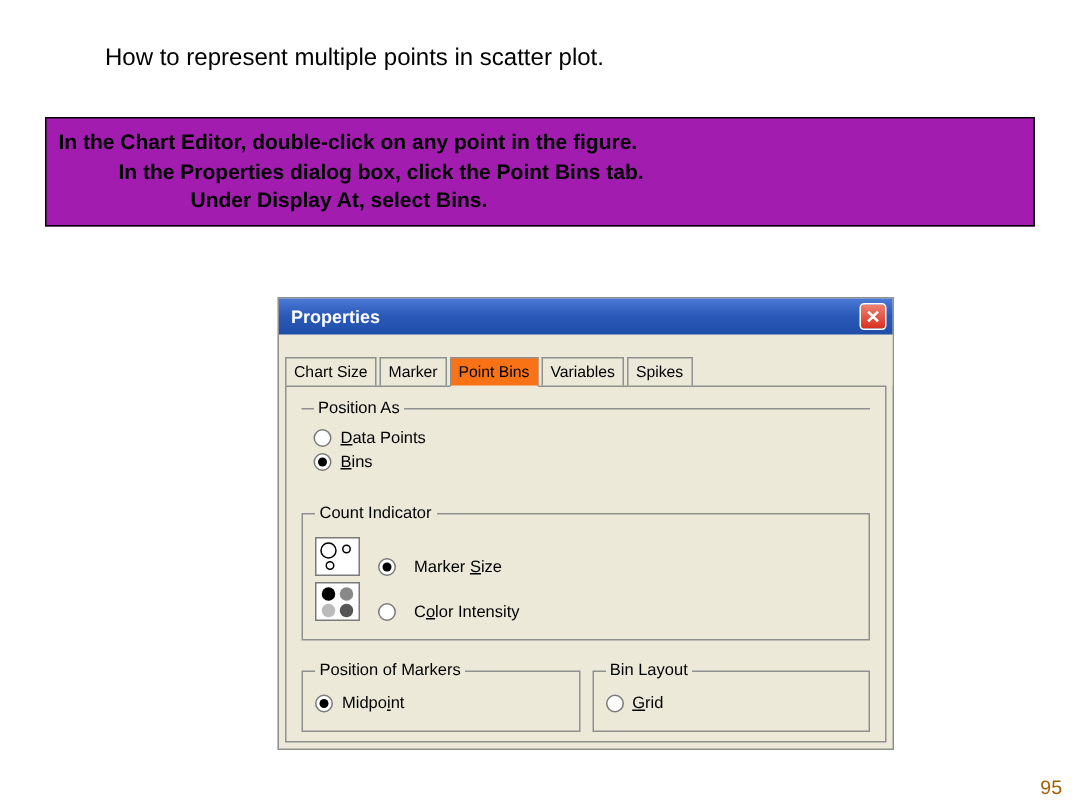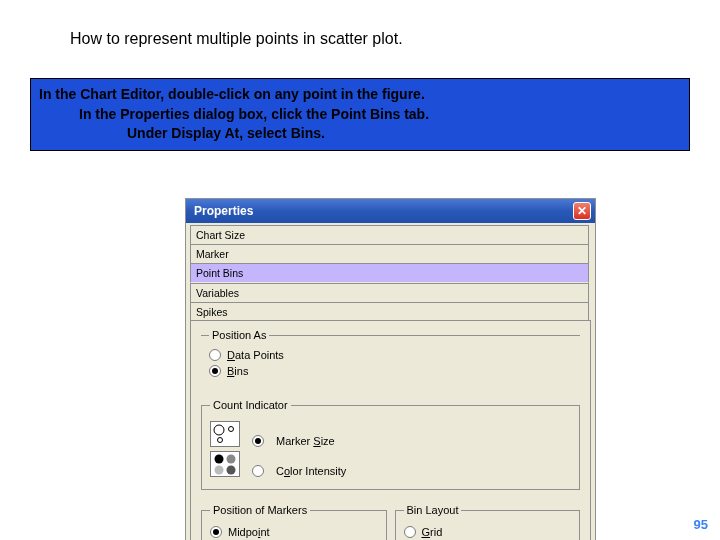--- a/index.html
+++ b/index.html
@@ -19,21 +19,21 @@
     left: 70px;
     font-weight: normal;
     font-size: 16px;
   }
   .instructions {
     position: absolute;
     top: 78px;
     left: 30px;
     width: 660px;
     border: 1px solid #000;
-    background: #1d4ed8;
+    background: #a21caf;
     padding: 6px 8px 6px 8px;
     font-weight: bold;
     font-size: 14px;
     line-height: 1.4;
   }
   .instructions .l2 { padding-left: 40px; }
   .instructions .l3 { padding-left: 88px; }
 
   .dialog {
     position: absolute;
@@ -68,38 +68,37 @@
     color: #fff;
     display: flex;
     align-items: center;
     justify-content: center;
     font-weight: bold;
     font-size: 12px;
     cursor: default;
   }
   .tabs {
     display: flex;
-    padding: 1px 4px 0 4px;
+    padding: 14px 4px 0 4px;
     background: #ece9d8;
     font-size: 10.5px;
-    flex-direction: column;
   }
   .tab {
     padding: 3px 5px;
     border: 1px solid #909090;
     border-bottom: none;
     background: #ece9d8;
     margin-right: 2px;
     position: relative;
     top: 1px;
     white-space: nowrap;
     cursor: default;
   }
   .tab.active {
-    background: #c4b5fd;
+    background: #f97316;
     border-bottom: 1px solid #ece9d8;
     z-index: 2;
     font-weight: normal;
   }
   .tab-body {
     border: 1px solid #909090;
     margin: 0 4px 4px 4px;
     padding: 8px 10px 6px 10px;
     background: #ece9d8;
     position: relative;
@@ -155,23 +154,22 @@
   .ci-icon svg { display: block; }
   .half-row {
     display: flex;
     gap: 8px;
   }
   .half-row fieldset { flex: 1; min-width: 0; margin-bottom: 0; }
   .page-num {
     position: absolute;
     right: 12px;
     bottom: 8px;
-    color: #3b82f6;
+    color: #a16207;
     font-size: 13px;
-    font-weight: bold;
   }
 </style>
 </head>
 <body>
 
 <div class="title-line">How to represent multiple points in scatter plot.</div>
 
 <div class="instructions">
   <div>In the Chart Editor, double-click on any point in the figure.</div>
   <div class="l2">In the Properties dialog box, click the Point Bins tab.</div>

